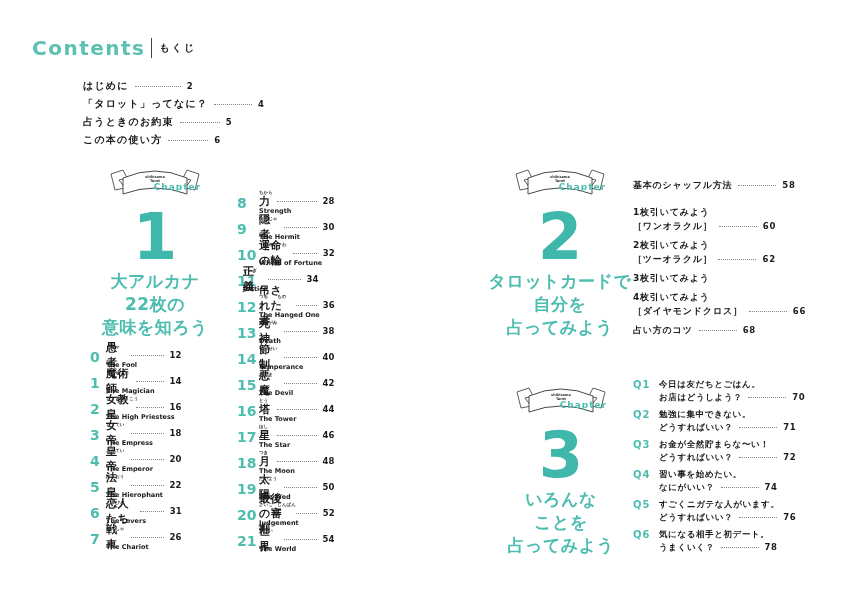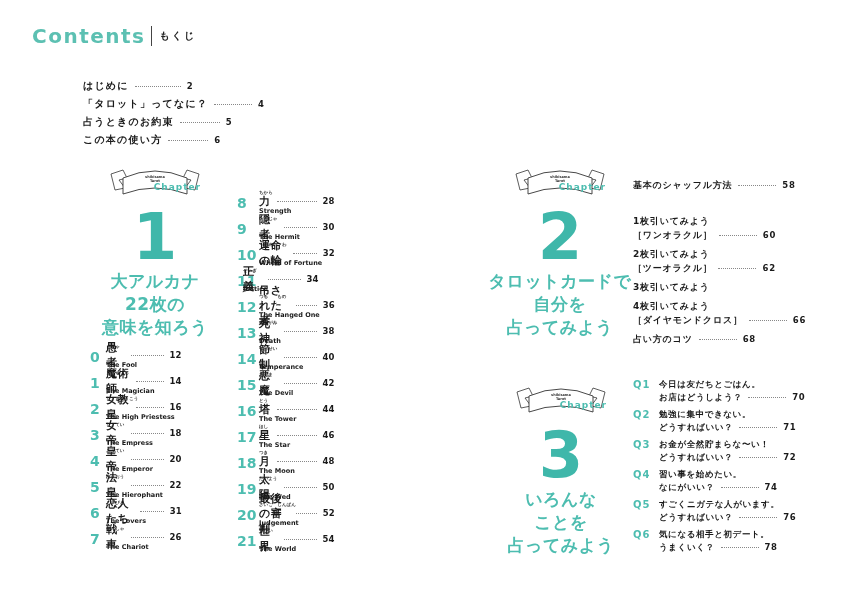--- a/index.html
+++ b/index.html
@@ -1,20 +1,20 @@
 <!DOCTYPE html>
 <html><head>
 <meta charset="utf-8">
 <style>
   * { box-sizing: border-box; margin: 0; padding: 0; }
   html, body { width: 848px; height: 600px; background: #ffffff; overflow: hidden; }
   body { position: relative; font-family: "DejaVu Sans", sans-serif; color: #1a1a1a; }
 
   
-  .header { position: absolute; left: 32px; top: 24px; display: flex; align-items: center; justify-content: flex-end; }
+  .header { position: absolute; left: 32px; top: 36px; display: flex; align-items: center; justify-content: flex-end; }
   .header-title { font-family: "DejaVu Sans", sans-serif; font-weight: bold; font-size: 20px; letter-spacing: 1.5px; color: #5cc0b2; }
   .header-sep { width: 1px; height: 20px; background: #444; margin: 0 7px 0 6px; }
   .header-sub { font-size: 10px; font-weight: bold; color: #222; letter-spacing: 2px; }
 
   
   .intro { position: absolute; left: 83px; top: 77px; }
   .intro-item { display: flex; align-items: center; height: 18px; font-size: 10px; font-weight: bold; letter-spacing: 1.2px; }
   .dots { border-bottom: 1px dotted #888; height: 1px; margin: 0 6px; align-self: center; }
   .pg { font-size: 8.5px; font-weight: bold; }
 
@@ -387,21 +387,21 @@
   </div>
   <div class="chap-num">2</div>
   <div class="chap-title">
     <div>タロットカードで</div>
     <div>自分を</div>
     <div>占ってみよう</div>
   </div>
 </div>
 
 <div class="ch2-list" id="ch2list">
-    <div class="ch2-item ch2-row" style="margin-bottom:22px">
+    <div class="ch2-item ch2-row" style="margin-bottom:13px">
       <span>基本のシャッフル方法</span>
       <span class="dots" style="width:38px"></span>
       <span class="pg">58</span>
     </div>
     <div class="ch2-item" style="margin-bottom:5px">
       <div>1枚引いてみよう</div>
       <div class="ch2-row">
         <span>［ワンオラクル］</span>
         <span class="dots" style="width:38px"></span>
         <span class="pg">60</span>

